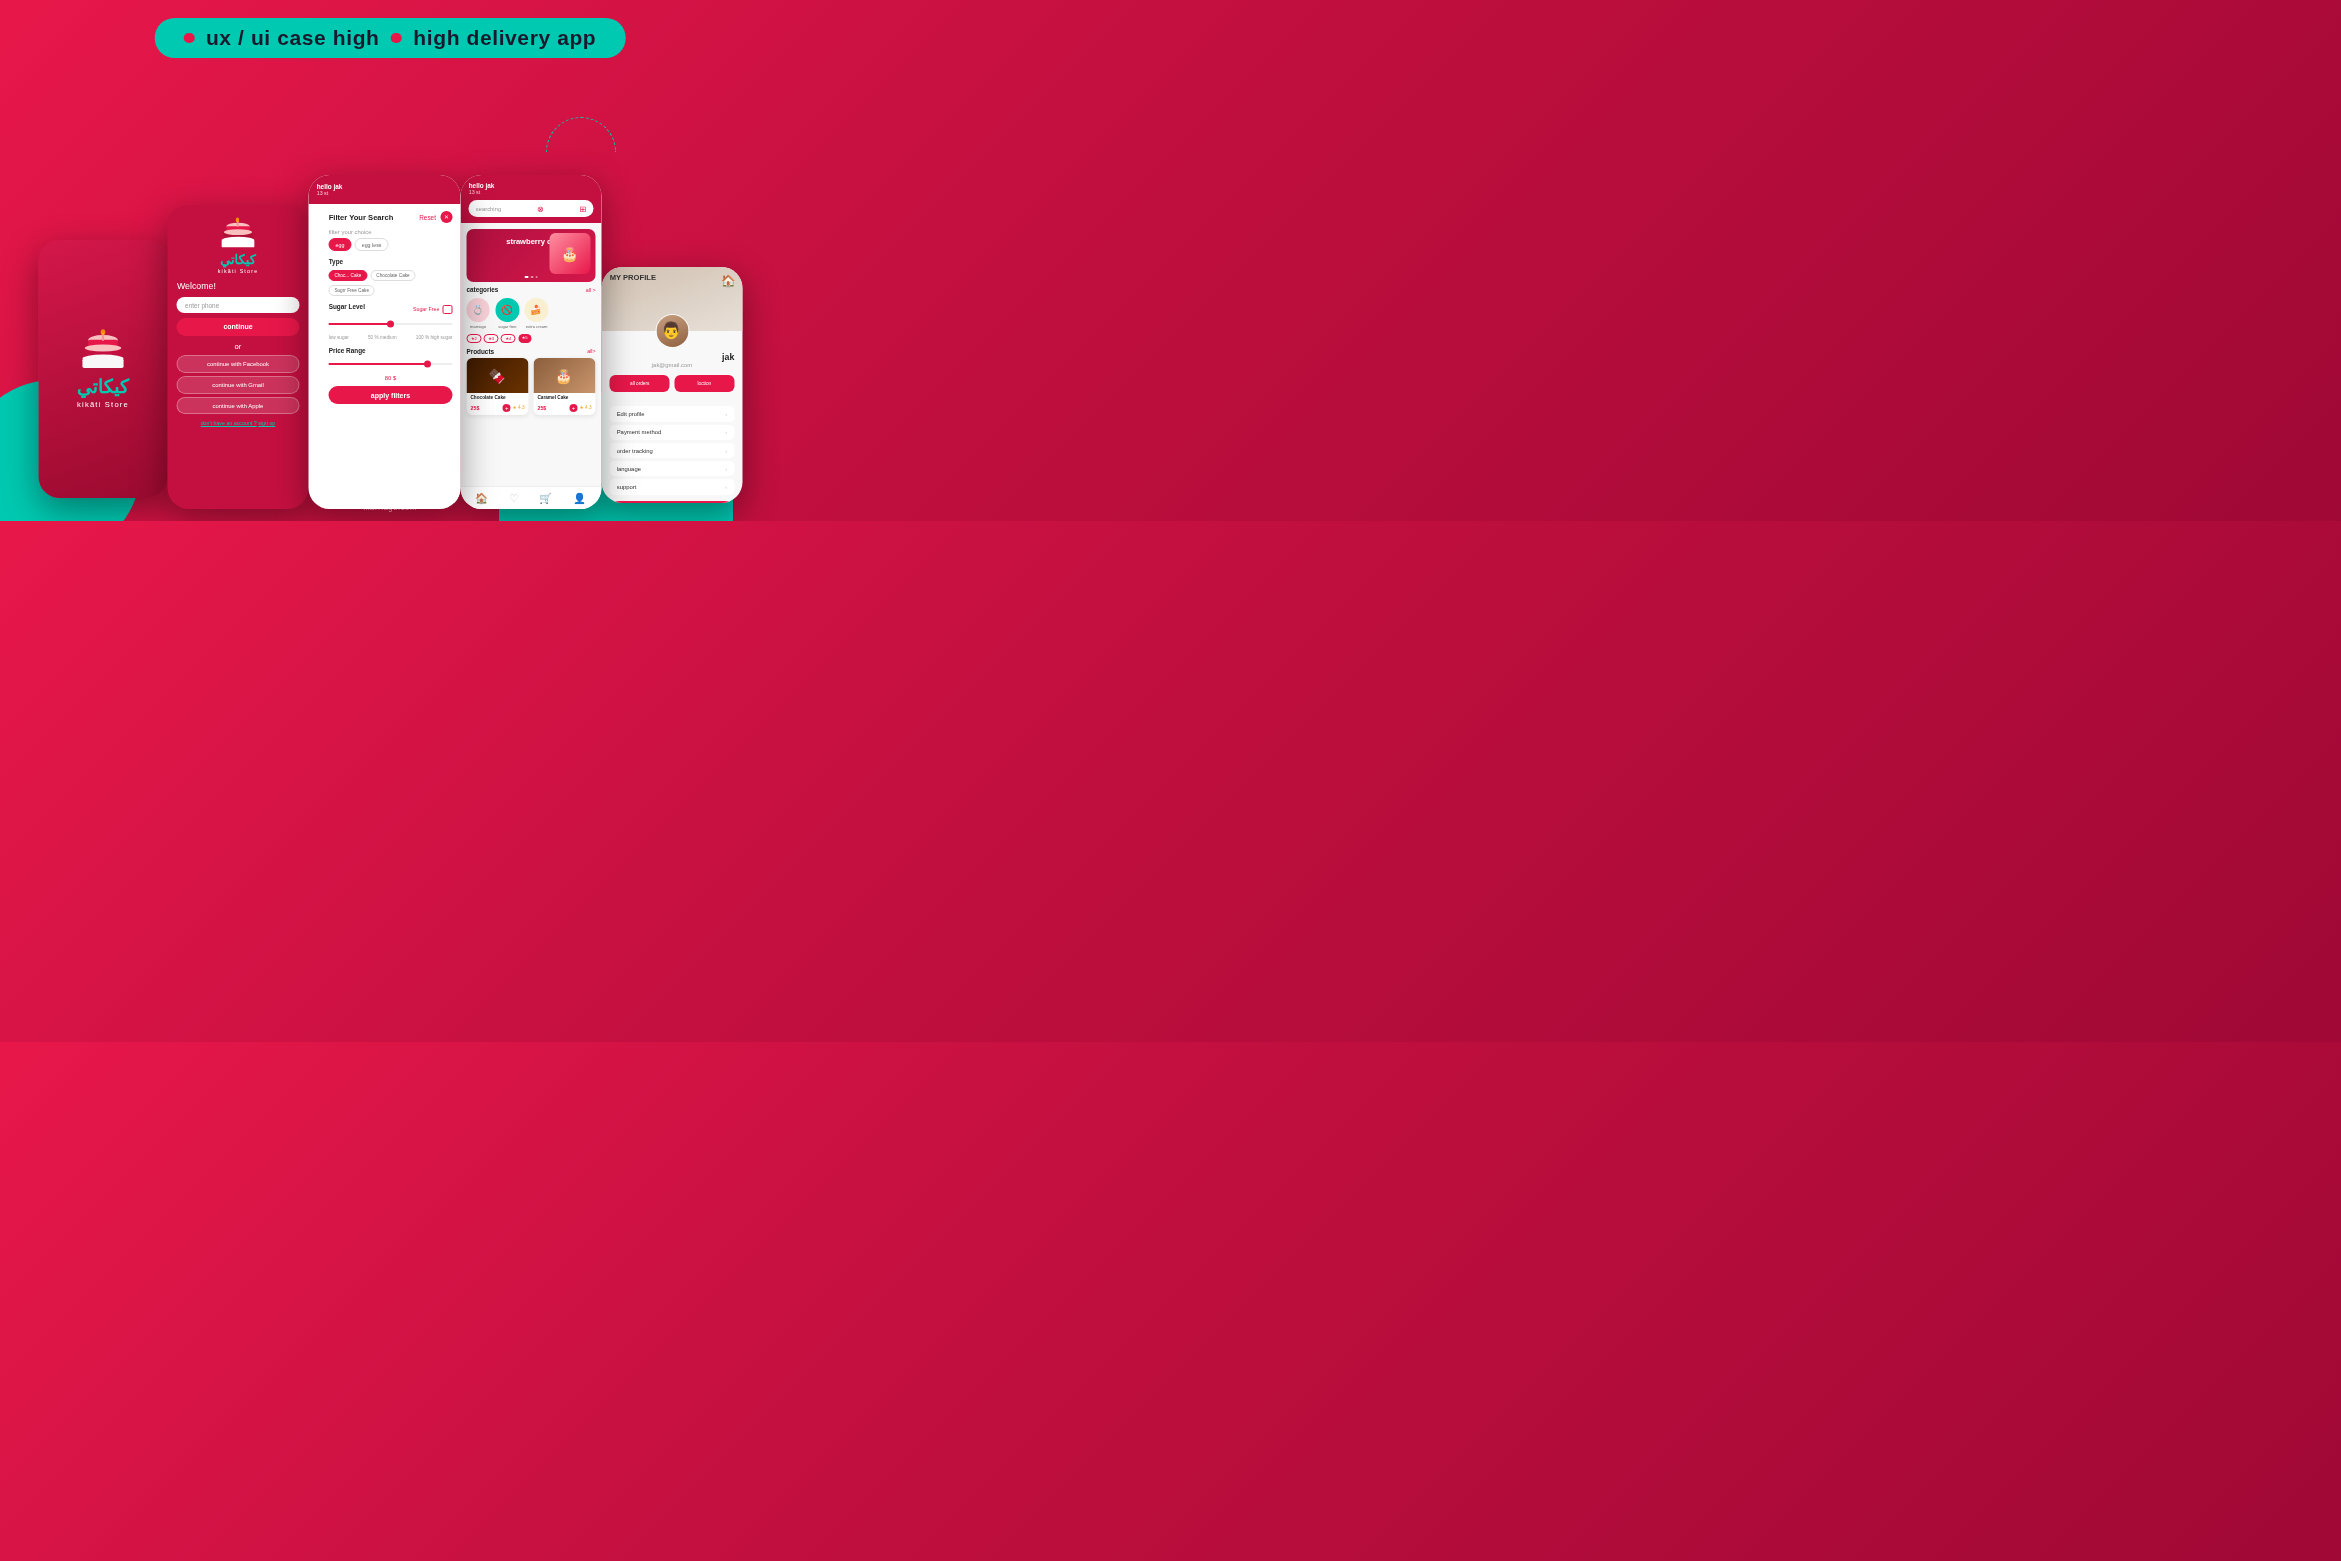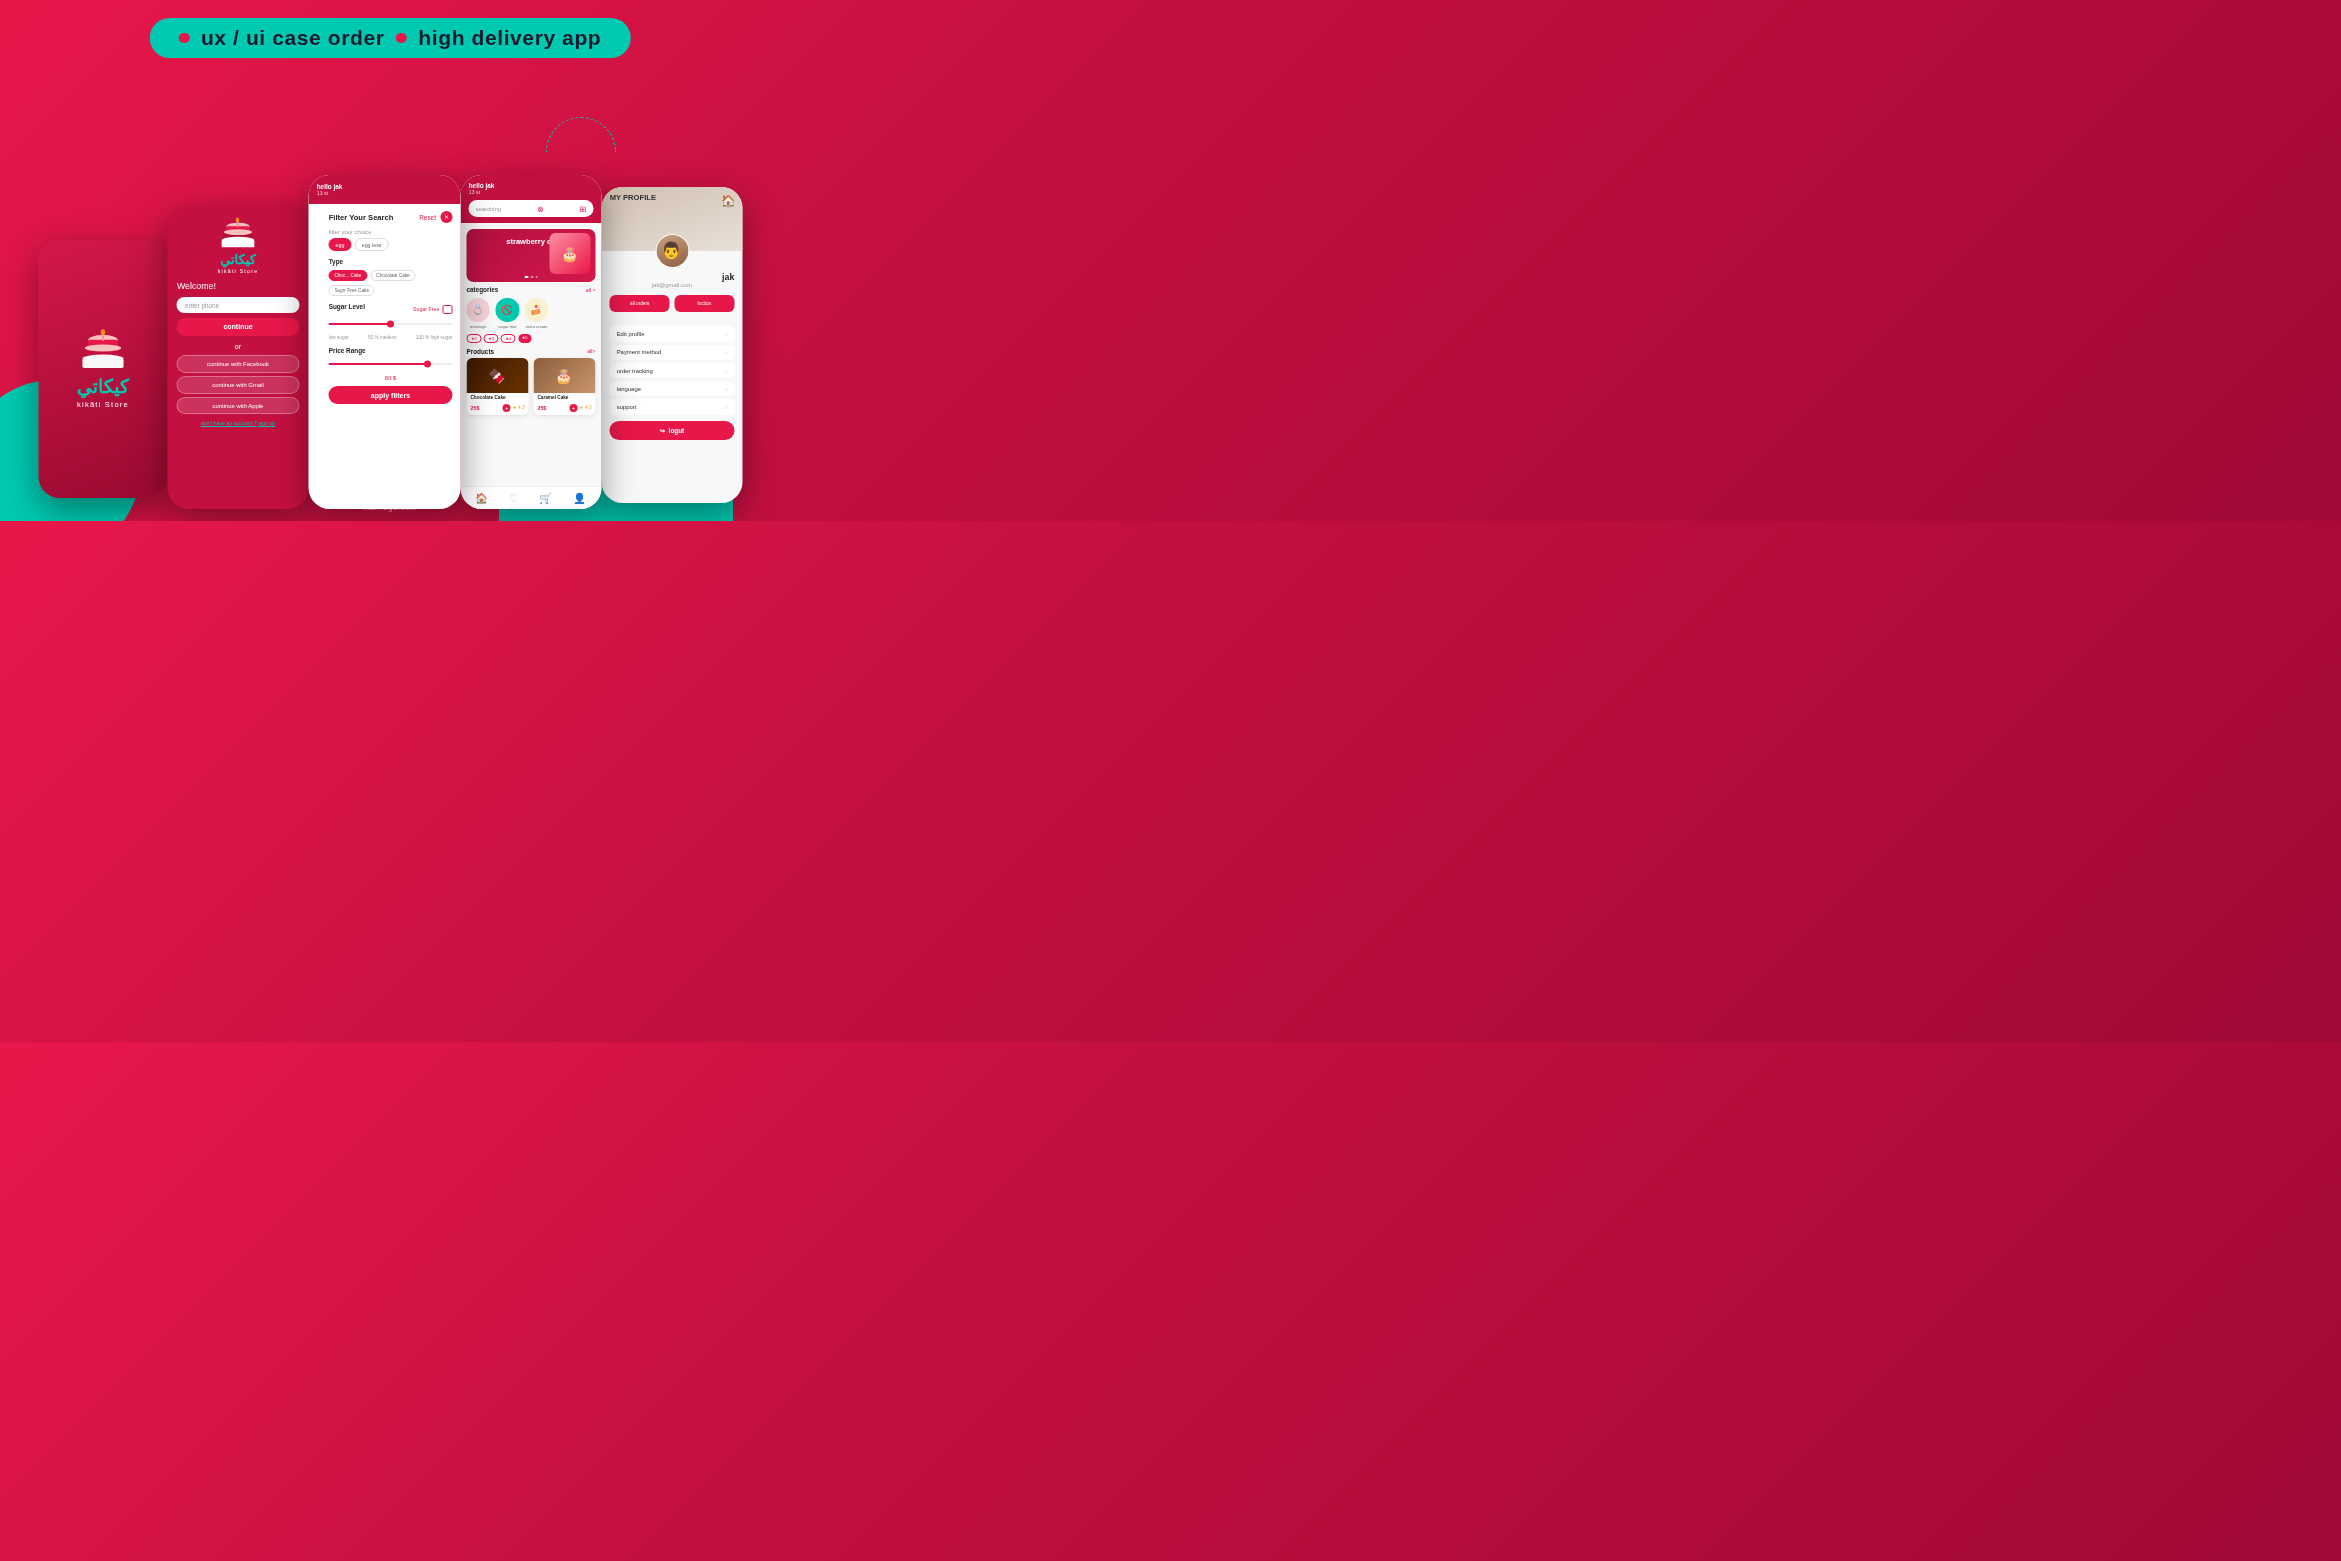--- a/index.html
+++ b/index.html
@@ -380,21 +380,21 @@
     .phone-4 {
       width: 141px;
       height: 334px;
       background: #f8f8f8;
       z-index: 2;
     }
 
     
     .phone-5 {
       width: 141px;
-      height: 316px;
+      height: 236px;
       background: #f8f8f8;
       z-index: 1;
       margin-bottom: 5.9px;
     }
 
     
     .cake-svg { display: block; }
 
     
     .watermark {
@@ -417,21 +417,21 @@
 </head>
 <body>
 
 <div class="teal-circle-left"></div>
 <div class="teal-arc-bottom"></div>
 <div class="dotted-arc"></div>
 <div class="dotted-arc-right"></div>
 
 <div class="title-banner">
   <span class="title-dot"></span>
-  <span>ux / ui case order</span>
+  <span>ux / ui case high</span>
   <span class="title-dot"></span>
   <span>high delivery app</span>
 </div>
 
 <div class="phones-container">
 
   <div class="phone phone-1">
     <div class="phone-1-inner">
 
       <svg class="cake-svg" width="53" height="47" viewBox="0 0 90 80">

